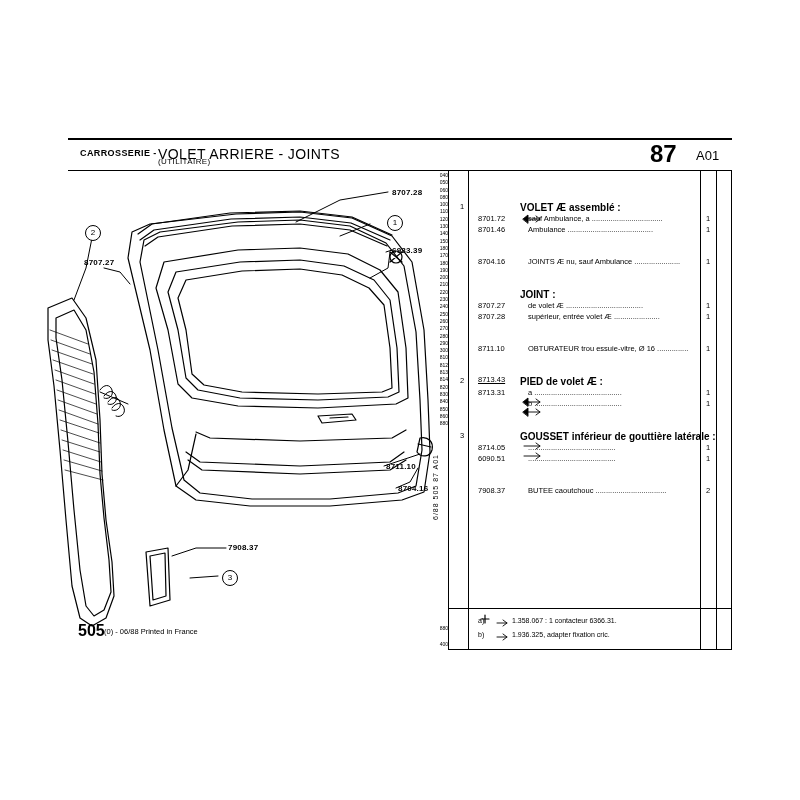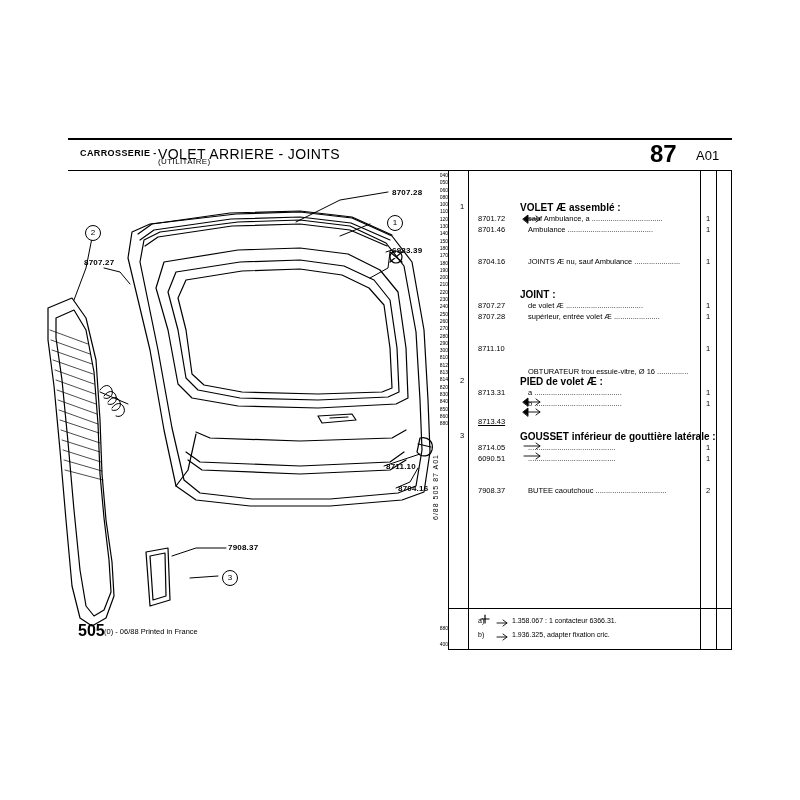--- a/index.html
+++ b/index.html
@@ -370,28 +370,28 @@
       <div class="row" style="left: 528px; top: 257px;">JOINTS Æ  nu, sauf Ambulance ......................</div>
       <div class="qty" style="left: 700px; top: 257px;">1</div>
       <div class="grp" style="left: 520px; top: 289px;">JOINT :</div>
       <div class="row" style="left: 478px; top: 301px;">8707.27</div>
       <div class="row" style="left: 528px; top: 301px;">de volet Æ .....................................</div>
       <div class="qty" style="left: 700px; top: 301px;">1</div>
       <div class="row" style="left: 478px; top: 312px;">8707.28</div>
       <div class="row" style="left: 528px; top: 312px;">supérieur, entrée volet Æ ......................</div>
       <div class="qty" style="left: 700px; top: 312px;">1</div>
       <div class="row" style="left: 478px; top: 344px;">8711.10</div>
-      <div class="row" style="left: 528px; top: 344px; margin-top: 23px;">OBTURATEUR trou essuie-vitre,  Ø 16 ...............</div>
+      <div class="row" style="left: 528px; top: 344px;">OBTURATEUR trou essuie-vitre,  Ø 16 ...............</div>
       <div class="qty" style="left: 700px; top: 344px;">1</div>
       <div class="itemno" style="left: 452px; top: 376px;">2</div>
       <div class="grp" style="left: 520px; top: 376px;">PIED de volet Æ  :</div>
       <div class="row" style="left: 478px; top: 388px;">8713.31</div>
       <div class="row" style="left: 528px; top: 388px;">    a ..........................................</div>
       <div class="qty" style="left: 700px; top: 388px;">1</div>
-      <div class="row" style="left: 478px; top: 417px; text-decoration: underline;">8713.43</div>
+      <div class="row" style="left: 478px; top: 375px; text-decoration: underline;">8713.43</div>
       <div class="row" style="left: 528px; top: 399px;">    b ..........................................</div>
       <div class="qty" style="left: 700px; top: 399px;">1</div>
       <div class="itemno" style="left: 452px; top: 431px;">3</div>
       <div class="grp" style="left: 520px; top: 431px;">GOUSSET inférieur de gouttière latérale :</div>
       <div class="row" style="left: 478px; top: 443px;">8714.05</div>
       <div class="row" style="left: 528px; top: 443px;">      ..........................................</div>
       <div class="qty" style="left: 700px; top: 443px;">1</div>
       <div class="row" style="left: 478px; top: 454px;">6090.51</div>
       <div class="row" style="left: 528px; top: 454px;">      ..........................................</div>
       <div class="qty" style="left: 700px; top: 454px;">1</div>

